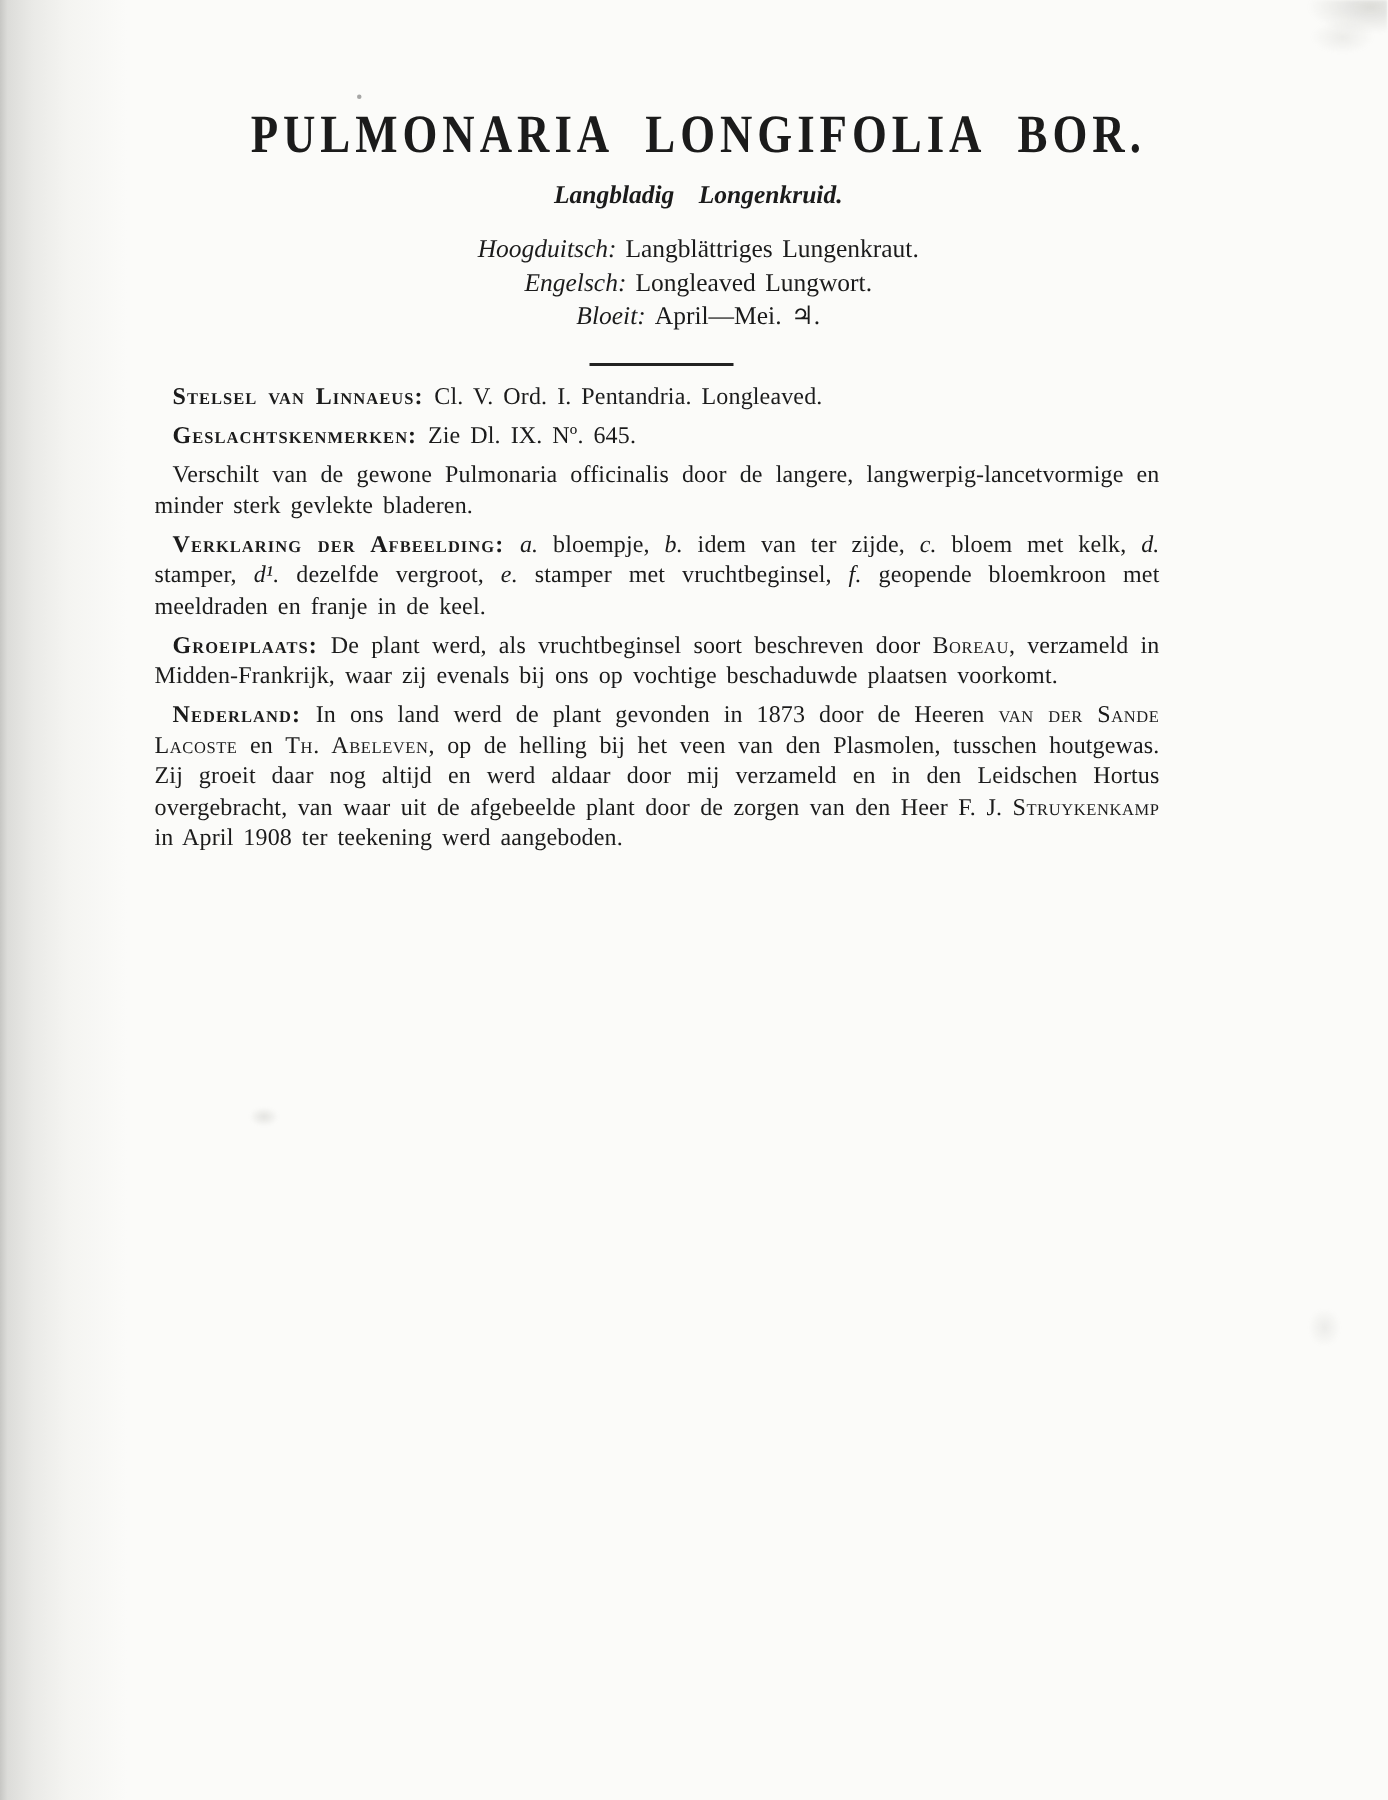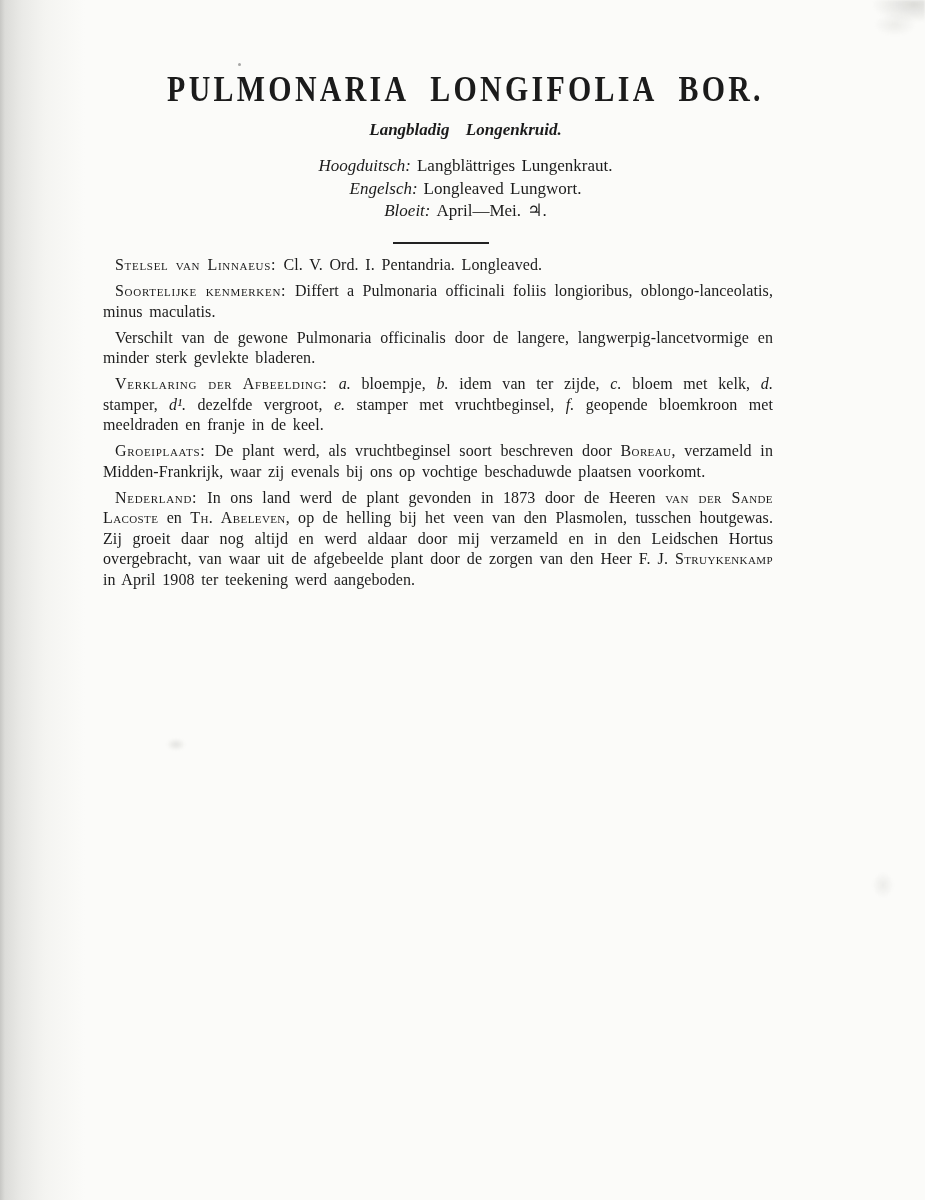--- a/index.html
+++ b/index.html
@@ -89,21 +89,21 @@
     margin: 0;
     font-size: 16px;
     line-height: 20.5px;
     text-indent: 12px;
     text-align: justify;
     text-align-last: left;
     word-spacing: 2.5px;
     letter-spacing: 0.1px;
   }
   .main p + p { margin-top: 5.5px; }
-  .lead { font-variant: small-caps; letter-spacing: 0.7px; }
+  .lead { font-variant: small-caps; letter-spacing: 0.7px; font-weight: bold; }
   .sc   { font-variant: small-caps; letter-spacing: 0.4px; }
   .it   { font-style: italic; }
   .normal { }
 </style>
 </head>
 <body>
 
 <div style="position:absolute; inset:0;">
 
   <div class="scan-left-shadow"></div>
@@ -127,21 +127,21 @@
         <span class="lang-label">Bloeit:</span><span>April—Mei. ♃.</span>
       </div>
     </div>
 
     <div class="divider-rule"></div>
   </header>
 
   <main class="main">
     <div id="paragraphs">
         <p><span class="lead">Stelsel van Linnaeus: </span><span class="normal">Cl. V. Ord. I. Pentandria. Longleaved.</span></p>
-        <p><span class="lead">Soortelijke kenmerken: </span><span class="normal">Differt a Pulmonaria officinali foliis longioribus, oblongo-lanceolatis, minus maculatis.</span></p>
+        <p><span class="lead">Geslachtskenmerken: </span><span class="normal">Zie Dl. IX. Nº. 645.</span></p>
         <p><span class="normal">Verschilt van de gewone Pulmonaria officinalis door de langere, langwerpig-lancetvormige en minder sterk gevlekte bladeren.</span></p>
         <p><span class="lead">Verklaring der Afbeelding: </span><span class="it">a.</span><span class="normal"> bloempje, </span><span class="it">b.</span><span class="normal"> idem van ter zijde, </span><span class="it">c.</span><span class="normal"> bloem met kelk, </span><span class="it">d.</span><span class="normal"> stamper, </span><span class="it">d¹.</span><span class="normal"> dezelfde vergroot, </span><span class="it">e.</span><span class="normal"> stamper met vruchtbeginsel, </span><span class="it">f.</span><span class="normal"> geopende bloemkroon met meeldraden en franje in de keel.</span></p>
         <p><span class="lead">Groeiplaats: </span><span class="normal">De plant werd, als vruchtbeginsel soort beschreven door </span><span class="sc">Boreau</span><span class="normal">, verzameld in Midden-Frankrijk, waar zij evenals bij ons op vochtige beschaduwde plaatsen voorkomt.</span></p>
         <p><span class="lead">Nederland: </span><span class="normal">In ons land werd de plant gevonden in 1873 door de Heeren </span><span class="sc">van der Sande Lacoste</span><span class="normal"> en </span><span class="sc">Th. Abeleven</span><span class="normal">, op de helling bij het veen van den Plasmolen, tusschen houtgewas. Zij groeit daar nog altijd en werd aldaar door mij verzameld en in den Leidschen Hortus overgebracht, van waar uit de afgebeelde plant door de zorgen van den Heer F. J. </span><span class="sc">Struykenkamp</span><span class="normal"> in April 1908 ter teekening werd aangeboden.</span></p>
       </div>
   </main>
 
 </div>
 
 </body></html>

